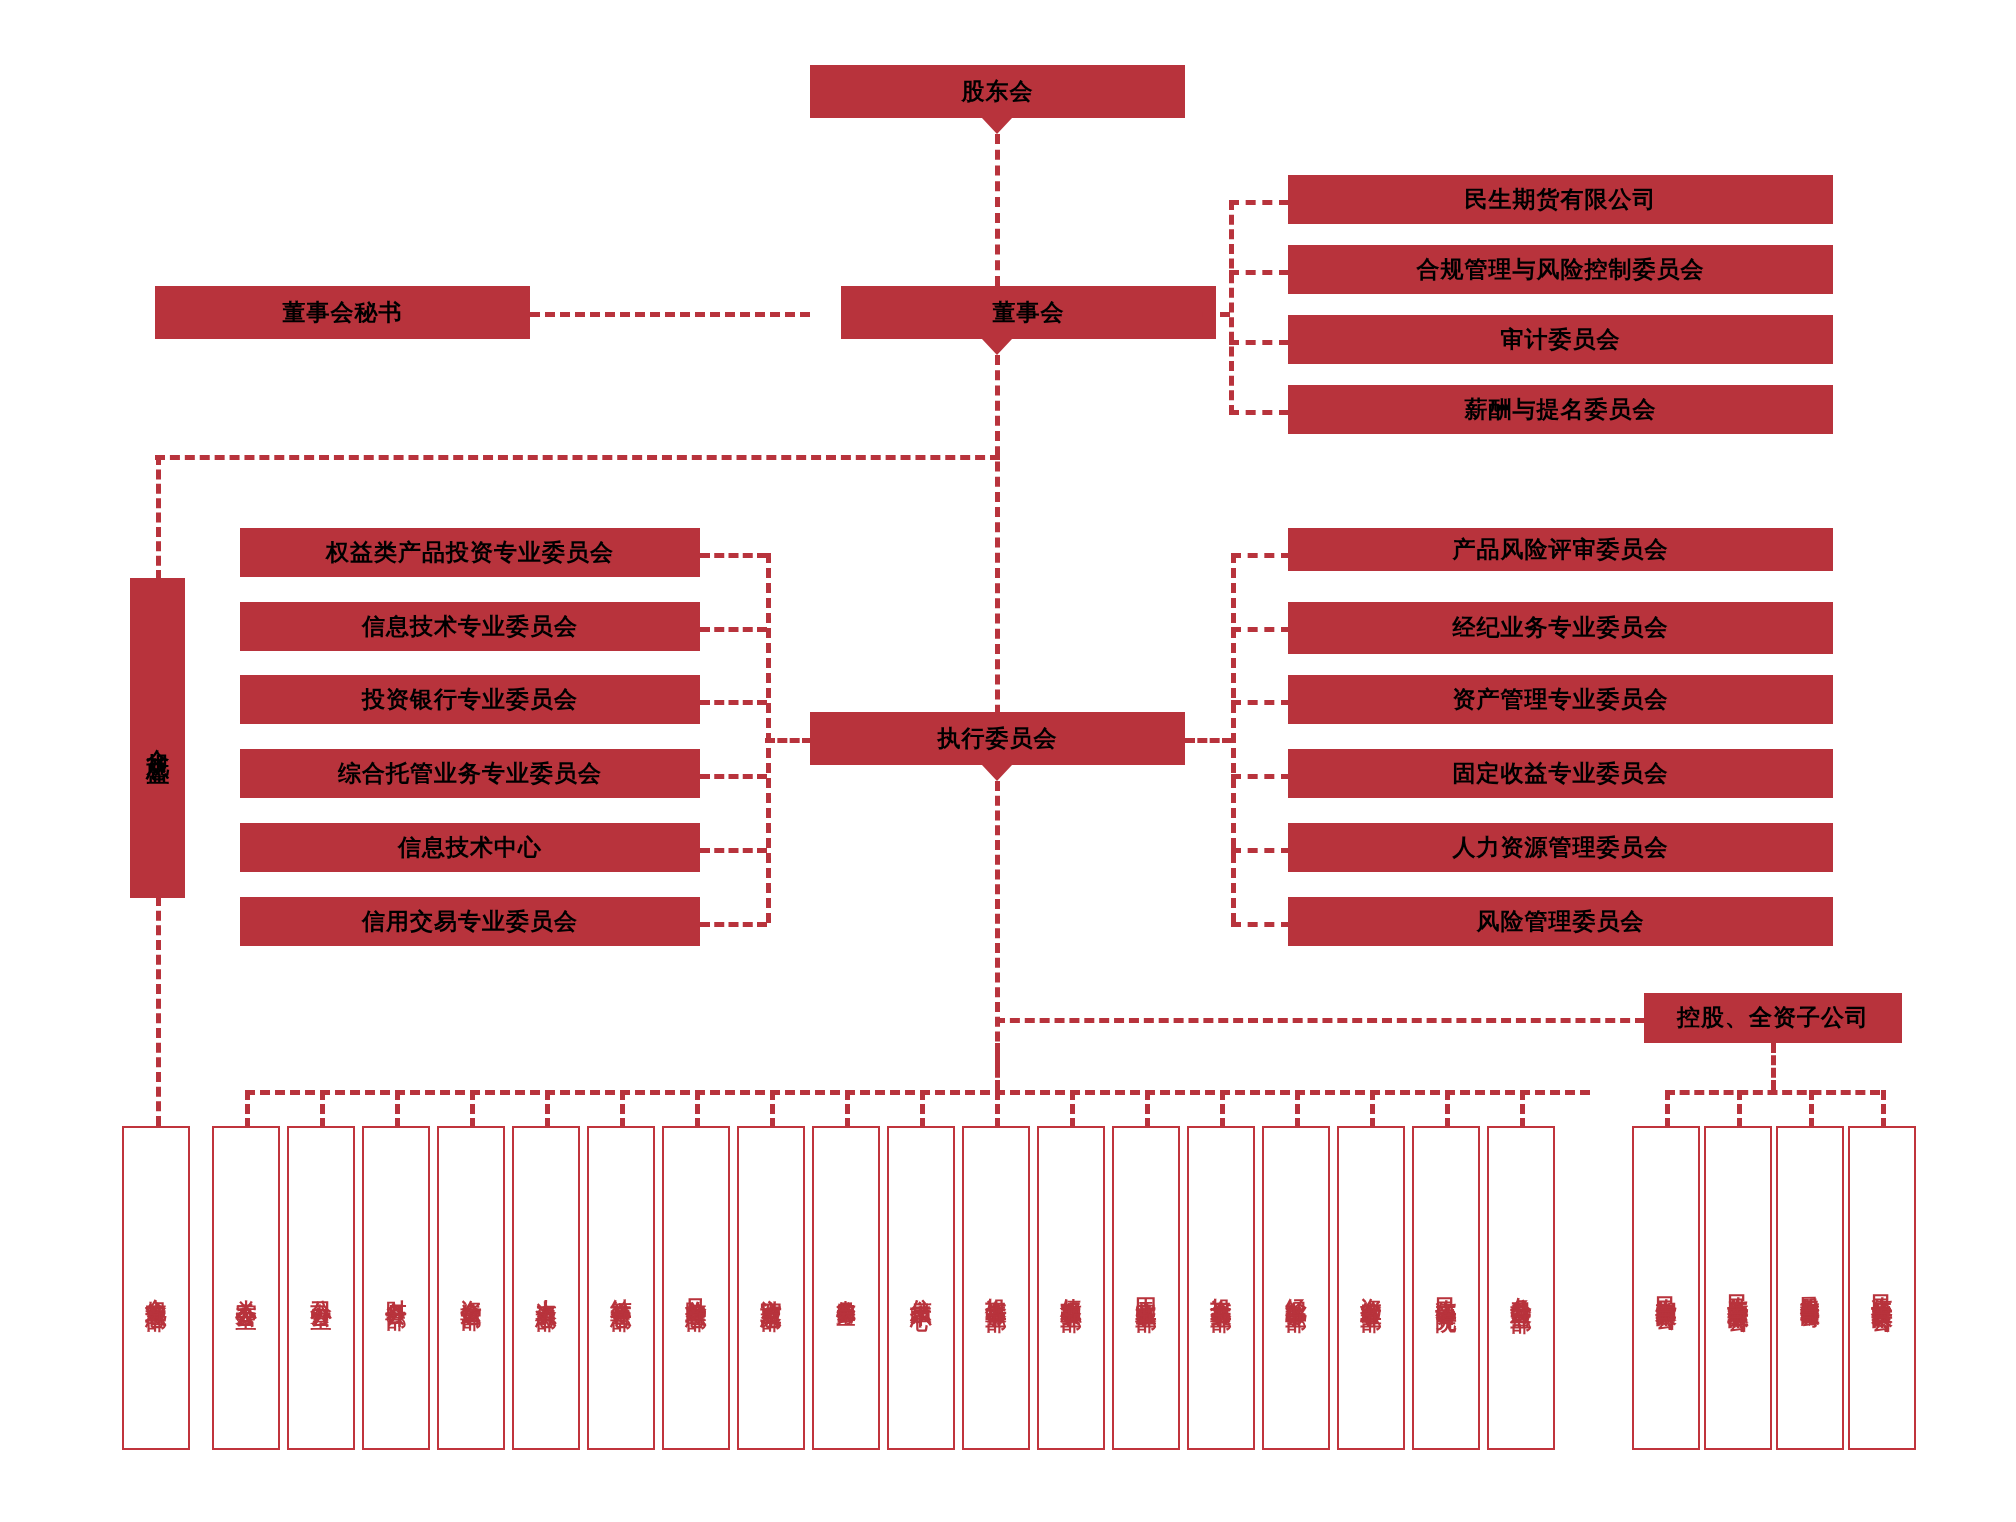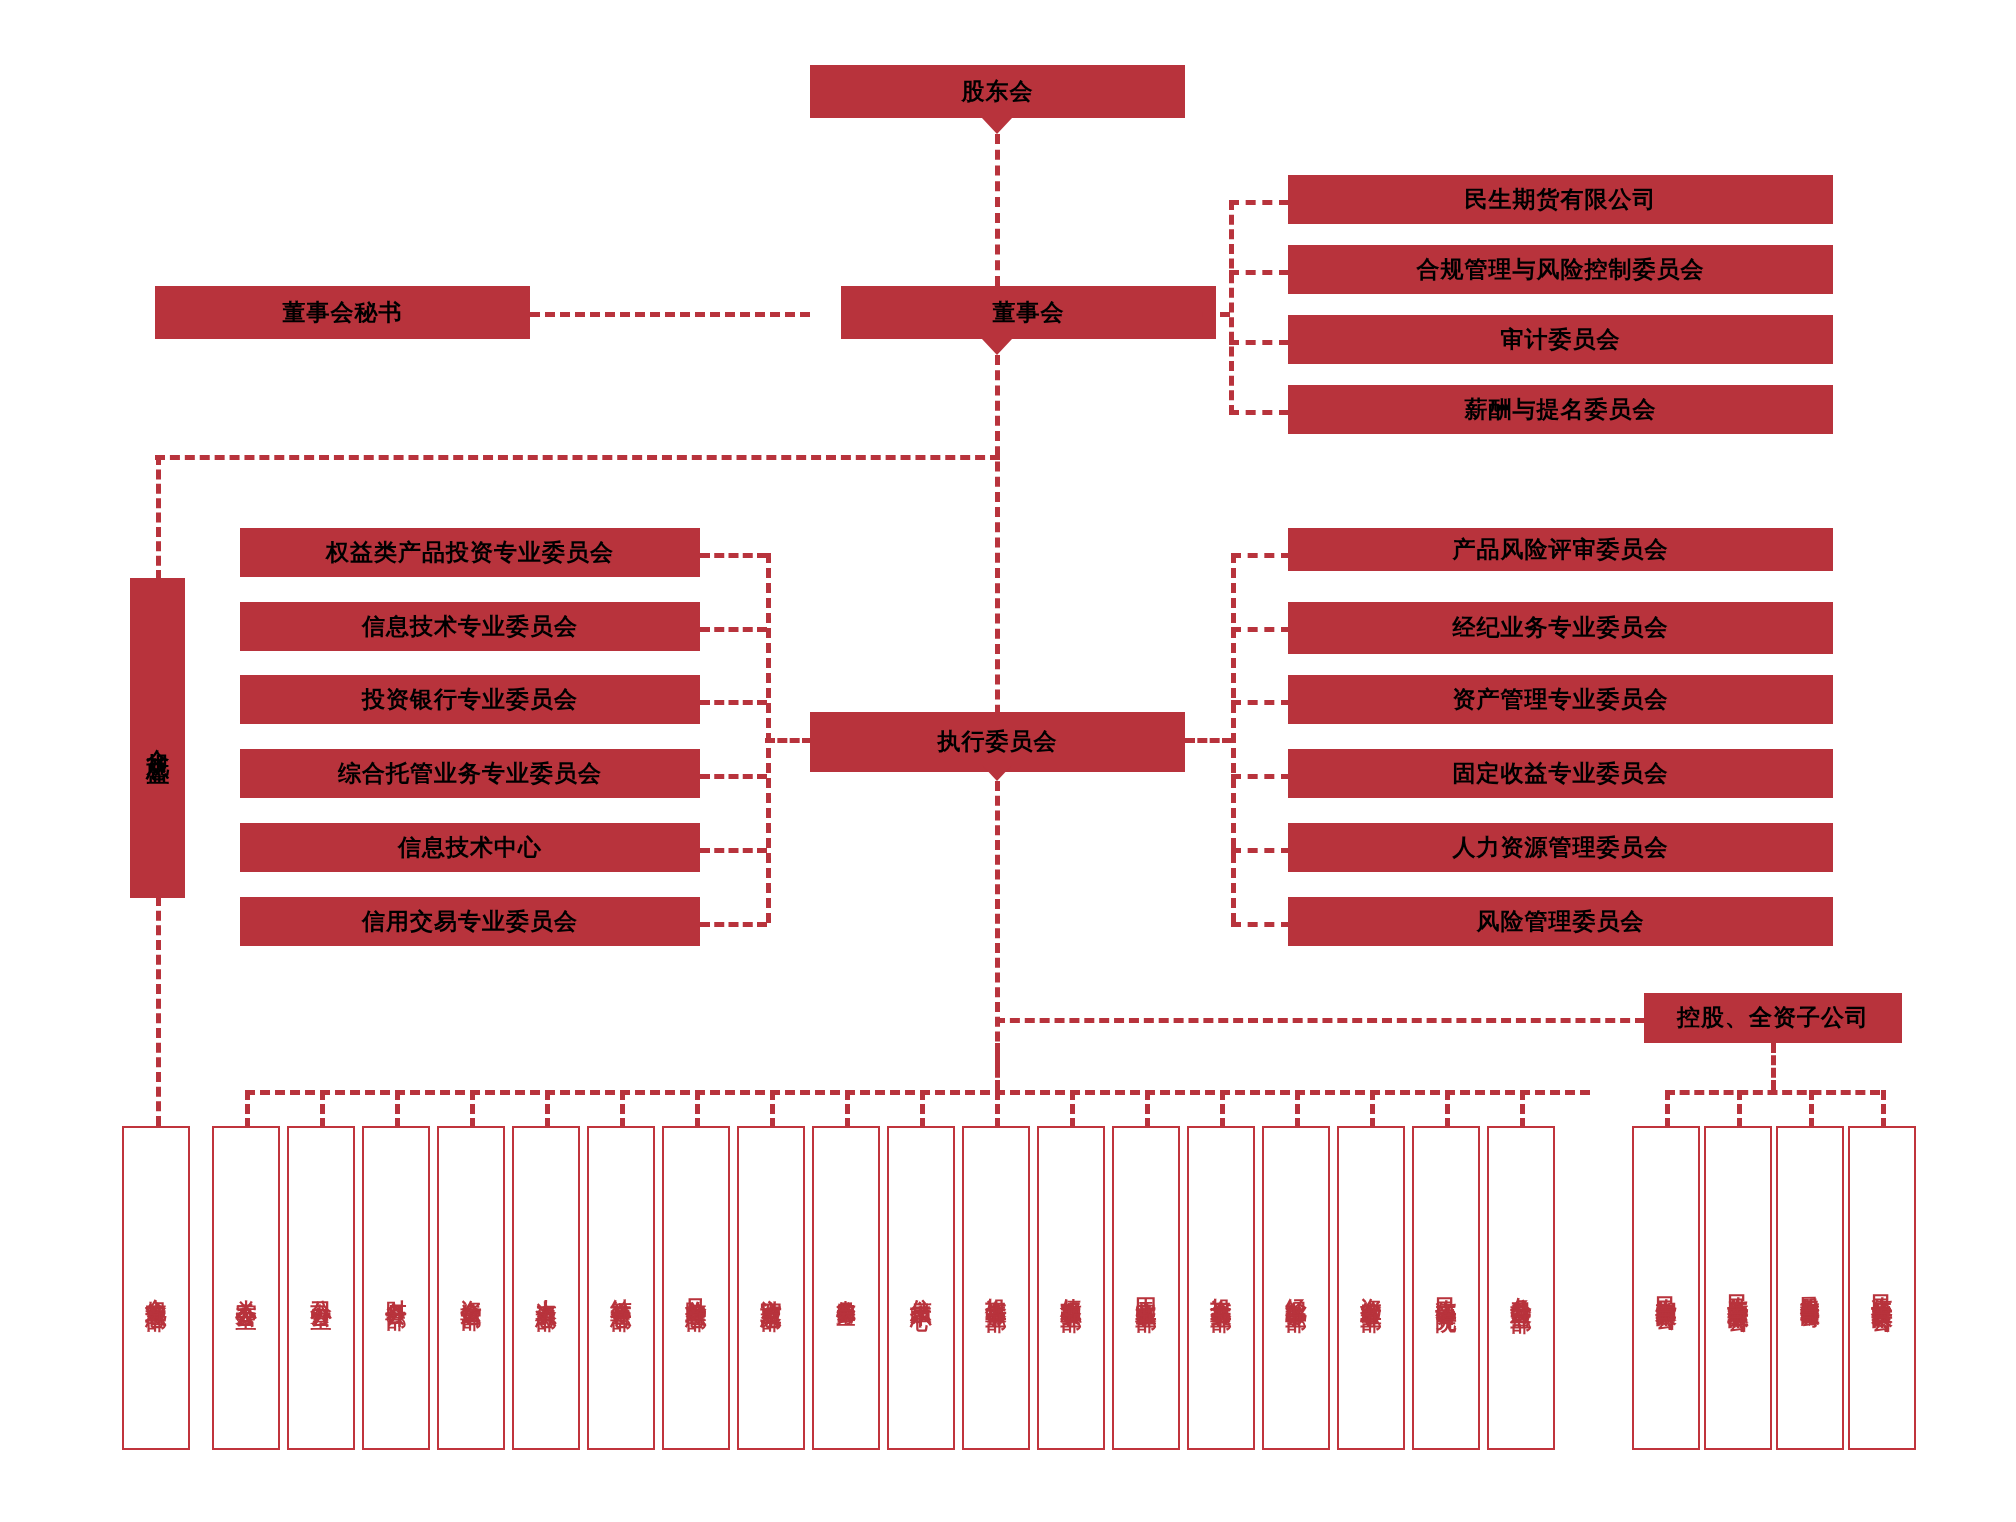--- a/index.html
+++ b/index.html
@@ -103,21 +103,21 @@
   <div class="hline" style="left:1229px;top:410px;width:60px;"></div>
   <div class="rbox" style="left:1288px;top:385px;width:545px;height:49px;">薪酬与提名委员会</div>
 
   <div class="vline" style="left:995px;top:355px;height:375px;"></div>
 
   <div class="hline" style="left:155px;top:455px;width:845px;"></div>
   <div class="vline" style="left:156px;top:455px;height:125px;"></div>
   <div class="rbox vert" style="left:130px;top:578px;width:55px;height:320px;">合规总监</div>
   <div class="vline" style="left:156px;top:896px;height:230px;"></div>
 
-  <div class="rbox" style="left:810px;top:712px;width:375px;height:60px;text-align:center;">执行委员会</div>
+  <div class="rbox" style="left:810px;top:712px;width:375px;height:53px;text-align:center;">执行委员会</div>
   <div class="arrow" style="left:982px;top:765px;"></div>
   <div class="vline" style="left:995px;top:781px;height:290px;"></div>
 
   <div class="hline" style="left:765px;top:738px;width:47px;"></div>
   <div class="vline" style="left:766px;top:553px;height:370px;"></div>
 
   <div class="hline" style="left:700px;top:553px;width:67px;"></div>
   <div class="rbox" style="left:240px;top:528px;width:460px;height:49px;">权益类产品投资专业委员会</div>
 
   <div class="hline" style="left:700px;top:627px;width:67px;"></div>

